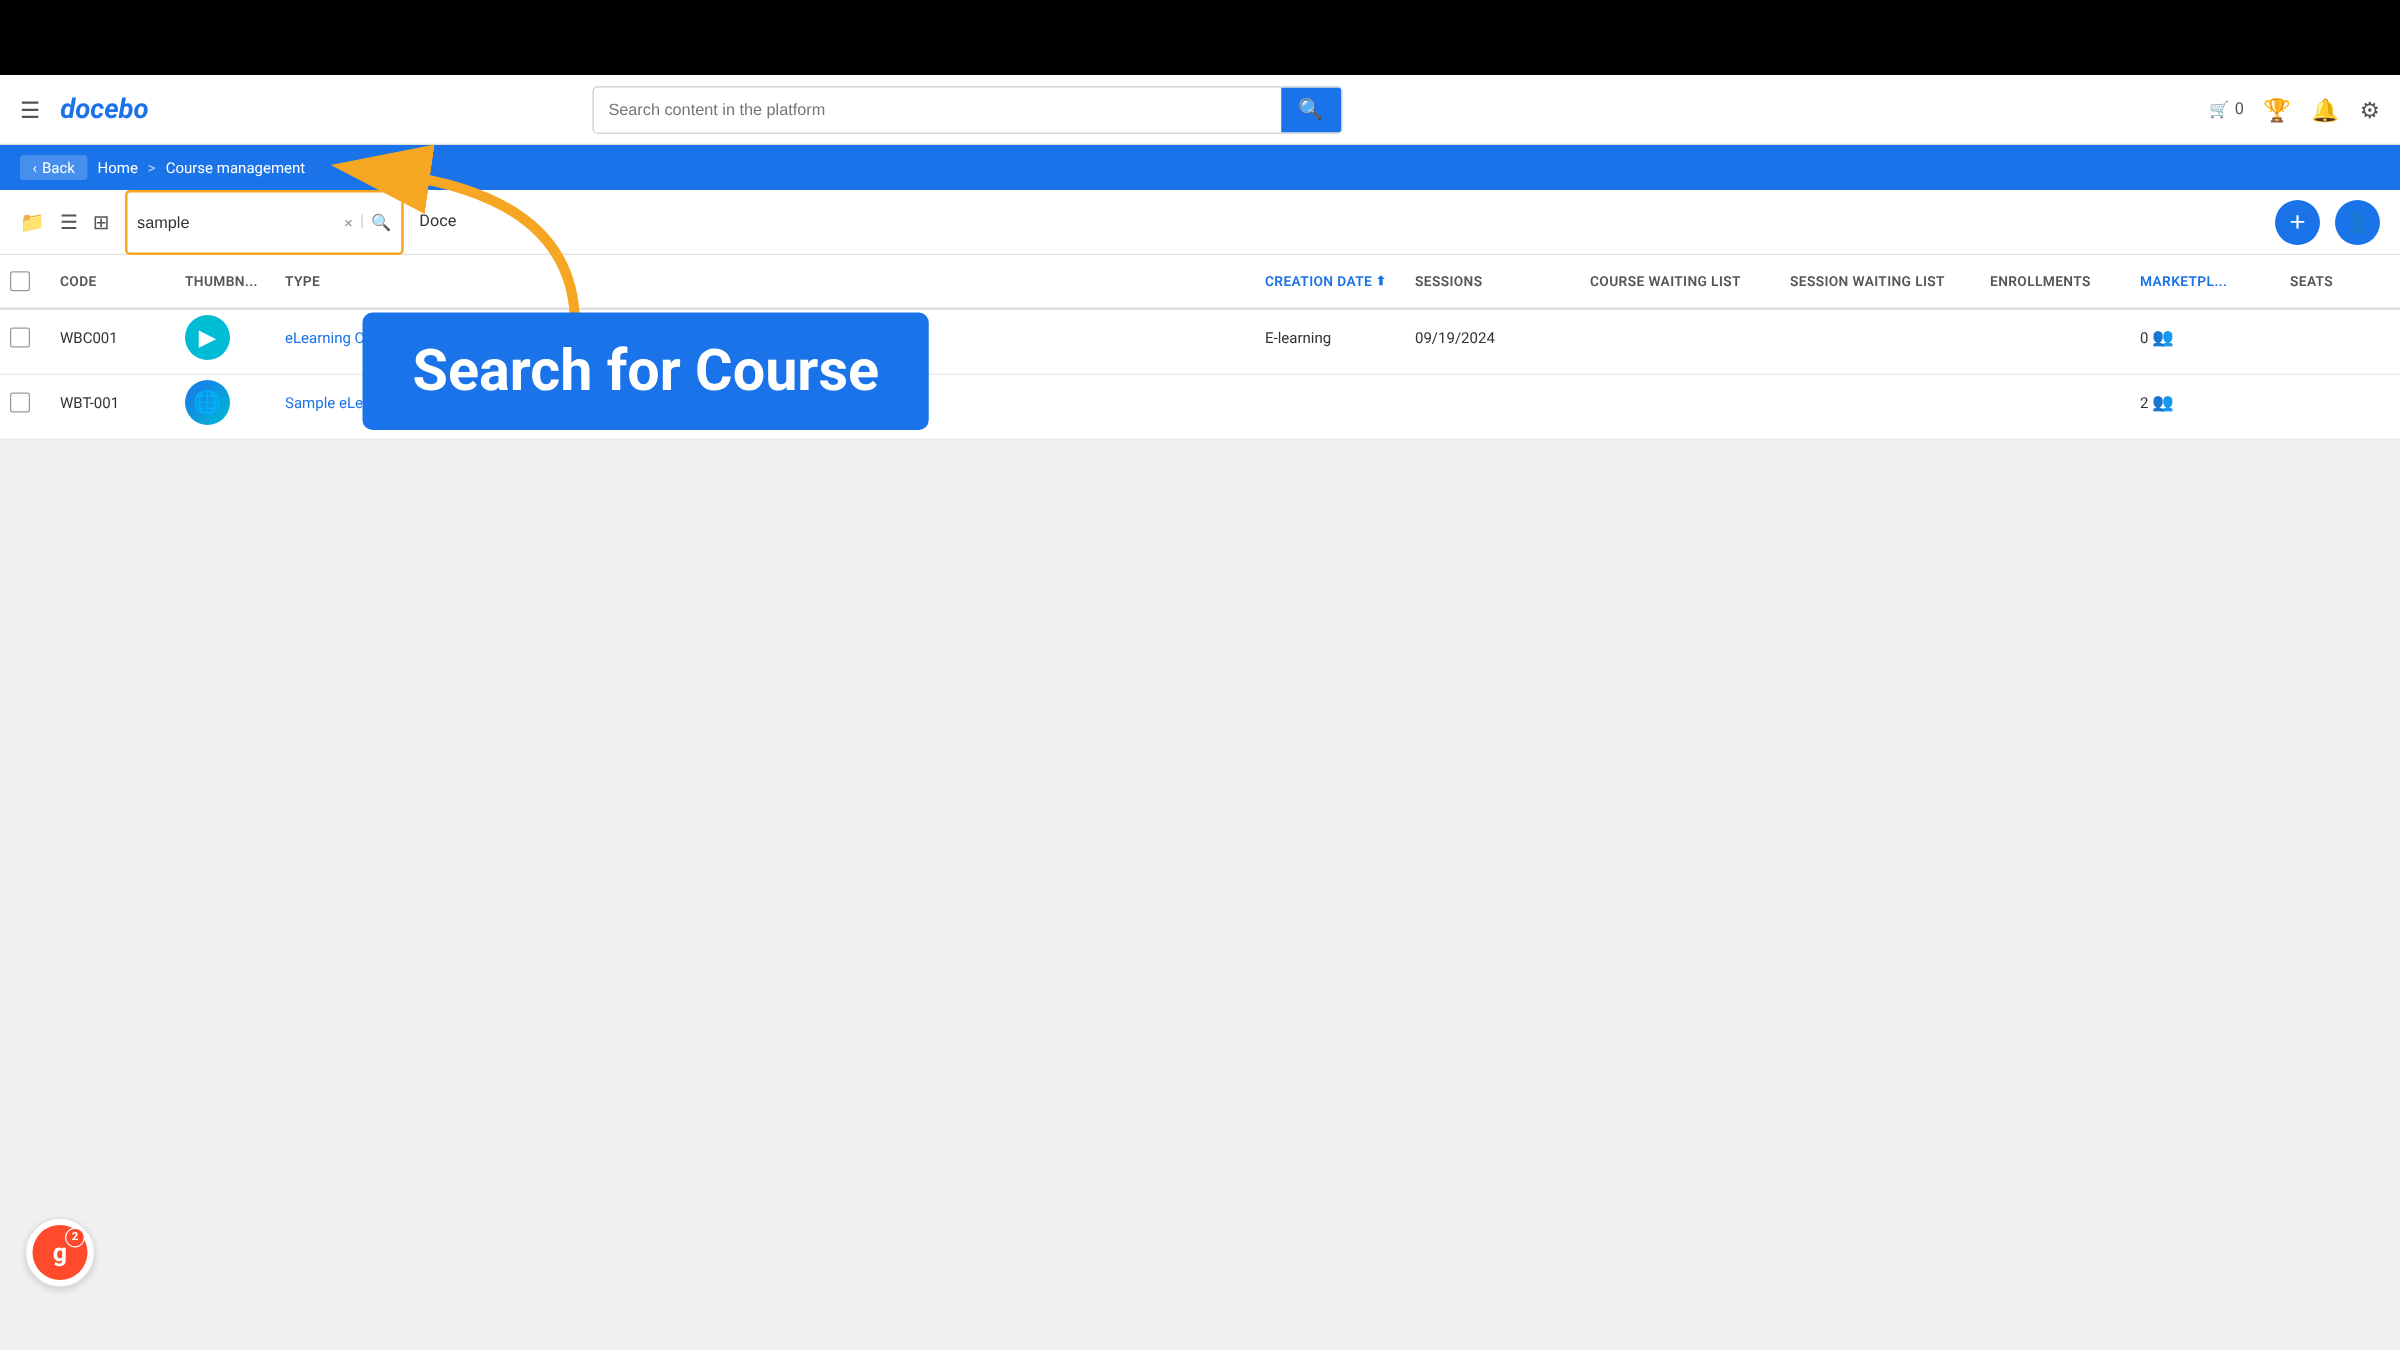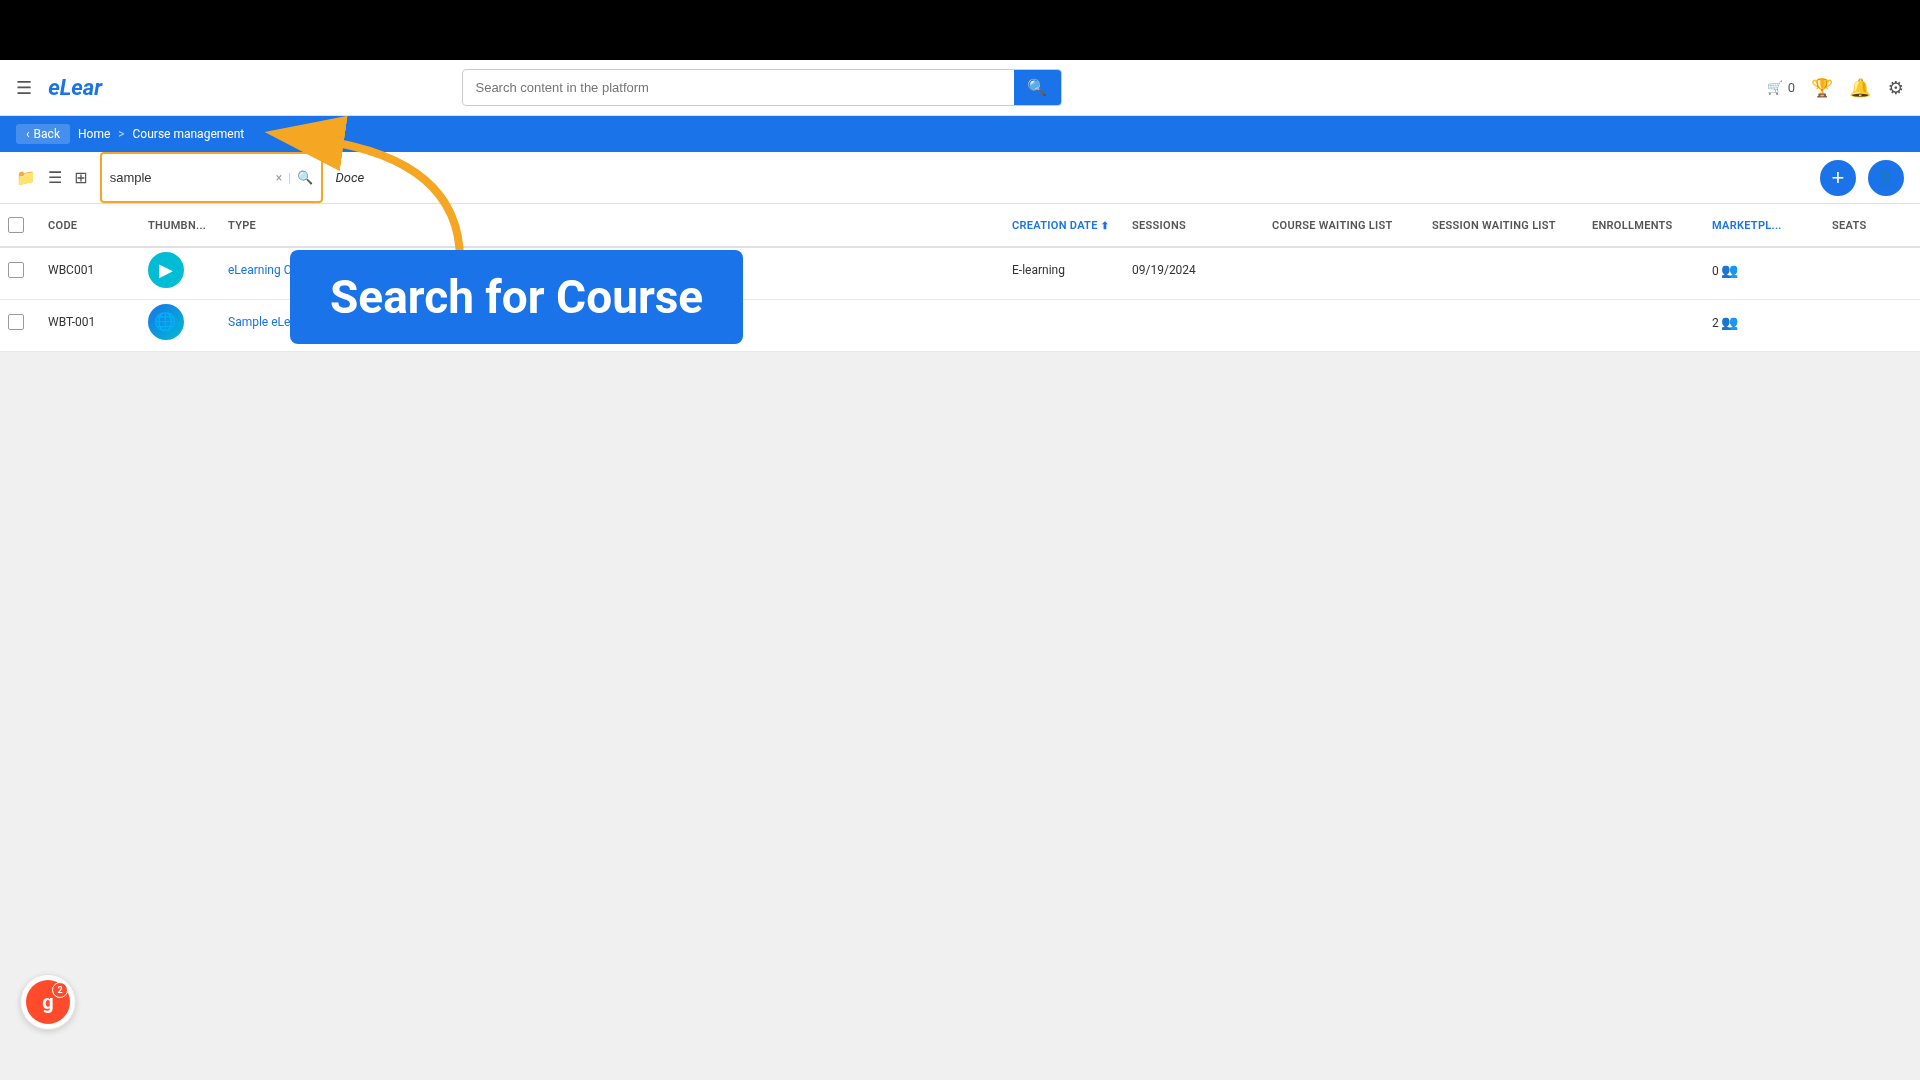--- a/index.html
+++ b/index.html
@@ -102,21 +102,20 @@
       color: #333;
       width: 160px;
     }
     .search-filter-input .clear-icon { color: #999; cursor: pointer; font-size: 12px; }
     .search-filter-input .sep { color: #ccc; }
     .search-filter-input .search-icon { color: #555; cursor: pointer; }
     .docebo-dropdown {
       font-size: 13px;
       color: #333;
       cursor: pointer;
-      font-style: italic;
     }
     .add-btn {
       margin-left: auto;
       background: #1a73e8;
       color: #fff;
       border: none;
       border-radius: 50%;
       width: 36px;
       height: 36px;
       font-size: 22px;
@@ -267,21 +266,21 @@
 
     .black-bar-top { background: #000; height: 60px; }
   </style>
 </head>
 <body>
 
 <div class="black-bar-top"></div>
 
 <div class="top-nav">
   <span class="hamburger-icon">☰</span>
-  <div class="docebo-logo">eLear</div>
+  <div class="docebo-logo">docebo</div>
   <div class="search-bar-wrap">
     <input type="text" placeholder="Search content in the platform" style="">
     <button class="search-bar-btn">🔍</button>
   </div>
   <div class="top-nav-right">
     <div class="nav-icon shopping-badge">
       🛒 <span>0</span>
     </div>
     <div class="nav-icon">🏆</div>
     <div class="nav-icon">🔔</div>

